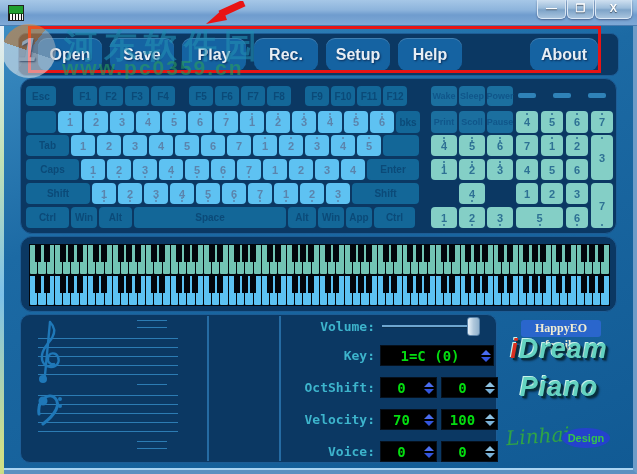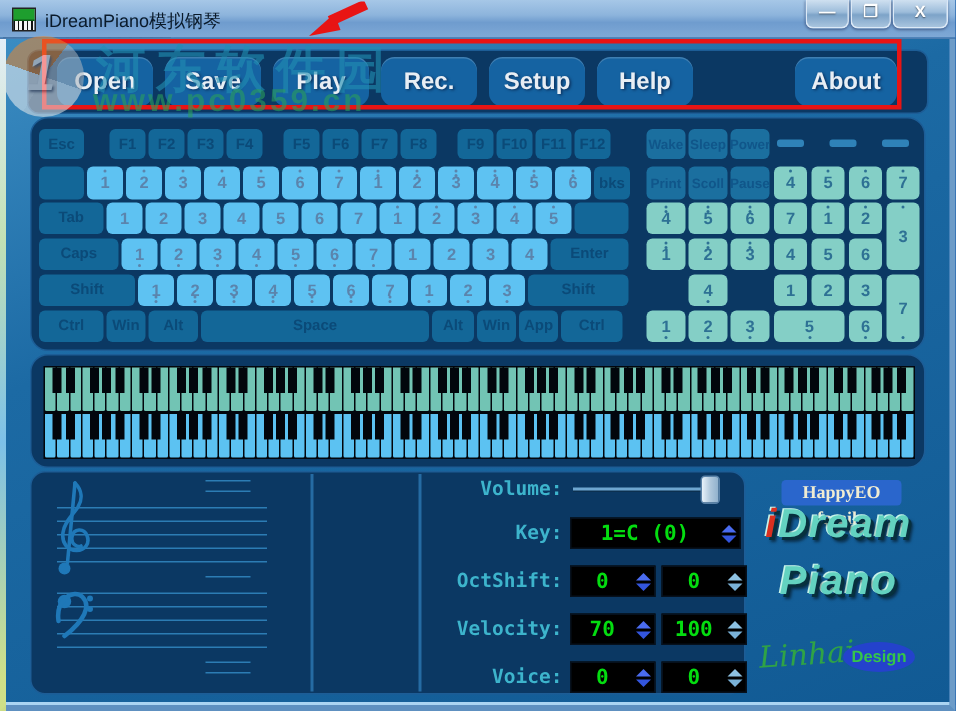--- a/index.html
+++ b/index.html
@@ -116,21 +116,20 @@
   #wm-text2 { position:absolute; left:62px; top:56px; font-size:21px; font-weight:bold;
     letter-spacing:2px; color:rgba(42,158,92,.60); }
 </style>
 </head>
 <body>
 
 <div id="window">
 
   <div id="titlebar">
     <div id="app-icon"></div>
-    <div id="title-text">iDreamPiano模拟钢琴</div>
   </div>
   <div class="winbtn" id="btn-min">—</div>
   <div class="winbtn" id="btn-max">❐</div>
   <div class="winbtn" id="btn-close">X</div>
 
   <div id="client"></div>
 
   <div id="menu-band" class="panel"></div>
   <div id="menu-buttons">
       <div class="menubtn" style="left: 38px; width: 64px;">Open</div>

